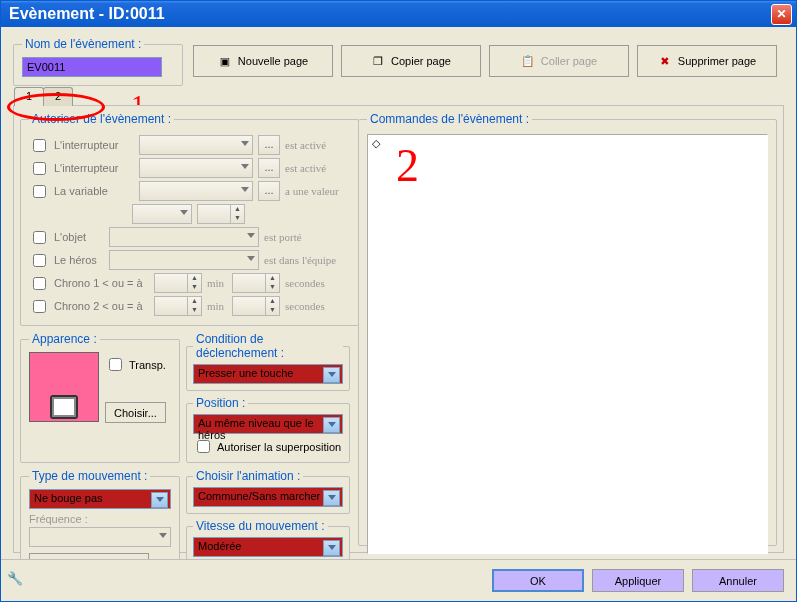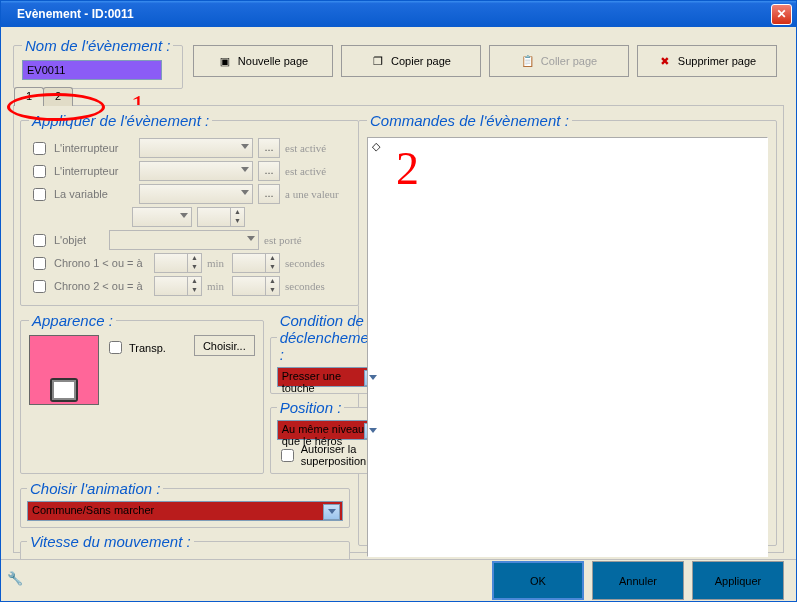--- a/index.html
+++ b/index.html
@@ -1,24 +1,24 @@
 <!DOCTYPE html>
 <html><head>
 <meta charset="utf-8">
 <style>
   * { box-sizing: border-box; font-family: Tahoma, sans-serif; font-size: 11px; }
   body { margin:0; background:#fff; }
   .window { width:797px; height:602px; border:1px solid #0a5bcd; background:#ece9d8; position:relative; }
   .titlebar { height:26px; background:linear-gradient(to bottom,#3a8ef0 0%,#1d6bdc 10%,#0a5bcd 100%); color:#fff; display:flex; align-items:center; padding:0 4px; justify-content:space-between; }
-  .titlebar .title { font-weight:bold; font-size:12px; padding-left:4px;margin-left:8px;}
+  .titlebar .title { font-weight:bold; font-size:16px; padding-left:4px;}
   .closebtn { width:21px; height:21px; background:linear-gradient(to bottom,#f08074,#d42e13); border:1px solid #fff; border-radius:3px; display:flex; align-items:center; justify-content:center; color:#fff; font-weight:bold; font-size:12px;}
   .body { padding:10px 12px 12px 12px; position:relative; height:calc(100% - 26px); }
   .toprow { display:flex; gap:10px; align-items:flex-start;}
   fieldset { border:1px solid #bfbfbf; border-radius:2px; margin:0; padding:6px 8px 8px 8px; background:#ece9d8; }
-  legend { color:#0a5bcd; padding:0 3px; font-size:15px;font-style:italic; }
+  legend { color:#0a5bcd; padding:0 3px; font-size:12px; }
   .namefs { width:170px; }
   .txt { width:140px; height:20px; border:1px solid #7f9db9; background:#8b5cf6; padding:2px 4px; }
   .btnrow { display:flex; gap:8px; padding-top:8px;}
   .bigbtn { width:140px; height:32px; border:1px solid #9a9a9a; background:#ece9d8; display:flex; align-items:center; justify-content:center; gap:6px; }
   .bigbtn.disabled { color:#a0a0a0; }
   .icon { width:14px; height:14px; display:inline-flex; align-items:center; justify-content:center; font-size:11px;}
   .contentarea { position:absolute; left:12px; right:12px; top:78px; bottom:48px; border:1px solid #bfbfbf; background:#ece9d8; padding:6px; display:flex; gap:8px;}
   .tabs { position:absolute; top:-19px; left:0; display:flex; }
   .tab { border:1px solid #9a9a9a; border-bottom:none; background:#ece9d8; padding:2px 10px; min-width:30px; text-align:center; height:19px; margin-right:-1px; border-top-left-radius:3px; border-top-right-radius:3px; position:relative;}
   .tab.active { background:#ece9d8; z-index:2; }
@@ -41,21 +41,21 @@
   .sprite .chip { position:absolute; bottom:2px; left:20px; width:28px; height:24px; background:#fff; border:2px solid #333; border-radius:3px; box-shadow:0 0 0 2px #888 inset;}
   .smbtn, .smbtn2 { border:1px solid #9a9a9a; background:#ece9d8; padding:2px 8px; height:21px; }
   .smbtn2.dis{color:#999;}
   .sel { width:100%; height:20px; border:1px solid #7f9db9; background:#b91c1c; position:relative; padding:2px 18px 2px 4px;}
   .sel::after{content:"";position:absolute;right:2px;top:2px;width:15px;height:14px;background:linear-gradient(to bottom,#c8e0f8,#9cc5ed);border:1px solid #7f9db9;}
   .sel::before{content:"";position:absolute;right:6px;top:7px;width:0;height:0;border-left:4px solid transparent;border-right:4px solid transparent;border-top:5px solid #4a6d9c;z-index:1;}
   .rightcol { flex:1; }
   .cmdlist { position:relative; height:420px; border:1px inset #fff; background:#fff; margin-top:2px; overflow:auto;}
   .cmdlist .firstline{ padding:2px 4px; color:#000;}
   .bottombar { position:absolute; left:0; right:0; bottom:0; height:42px; border-top:1px solid #bfbfbf; background:#ece9d8; display:flex; align-items:center; justify-content:flex-end; gap:8px; padding:0 12px;}
-  .footbtn { width:92px; height:39px; border:1px solid #9a9a9a; background:#0369a1; }
+  .footbtn { width:92px; height:23px; border:1px solid #9a9a9a; background:#c4b5fd; }
   .footbtn.def { border:2px solid #4a88d8; }
   .gripicon { position:absolute; left:6px; bottom:12px; width:18px; height:18px; font-size:13px;}
   .annot { position:absolute; color:#f00; font-family:Arial; font-weight:normal; pointer-events:none;}
   .ann-circle { position:absolute; border:3px solid #f00; border-radius:50%; width:98px; height:28px; left:6px; top:66px; z-index:5; pointer-events:none;}
   .stackfs { flex:1; display:flex; flex-direction:column; gap:5px;}
   .stackfs fieldset{ padding:4px 6px 6px 6px;}
   .chkrow{display:flex;align-items:center;gap:4px;margin-top:3px;}
   .lab{width:80px;display:inline-block;}
 </style>
 </head>
@@ -97,21 +97,21 @@
     <span class="annot" style="left:130px;top:62px;font-size:28px;font-family:cursive;">1</span>
 
     <div class="contentarea">
       <div class="tabs">
         <div class="tab active">1</div>
         <div class="tab inactive">2</div>
       </div>
 
       <div class="leftcol">
         <fieldset class="condfs">
-          <legend>Appliquer de l'évènement :</legend>
+          <legend>Autoriser de l'évènement :</legend>
           <div class="condrow">
               <input type="checkbox" style="">
               <span class="lab">L'interrupteur</span>
               <div class="combo"></div>
               <div class="ell">...</div>
               <span class="sublabel">est activé</span>
             </div>
           <div class="condrow">
               <input type="checkbox" style="">
               <span class="lab">L'interrupteur</span>
@@ -135,20 +135,26 @@
                   <div>▲</div>
                   <div>▼</div>
                 </div>
               </div>
             </div>
           <div class="condrow">
               <input type="checkbox" style="">
               <span class="lab" style="width:50px">L'objet</span>
               <div class="combo dd" style="flex:0 0 150px"></div>
               <span class="sublabel">est porté</span>
+            </div>
+          <div class="condrow">
+              <input type="checkbox" style="">
+              <span class="lab" style="width:50px">Le héros</span>
+              <div class="combo dd" style="flex:0 0 150px"></div>
+              <span class="sublabel">est dans l'équipe</span>
             </div>
           <div class="condrow">
               <input type="checkbox" style="">
               <span style="width:95px">Chrono 1 &lt; ou = à</span>
               <div class="spin">
                 <div class="val"></div>
                 <div class="ar">
                   <div>▲</div>
                   <div>▼</div>
                 </div>
@@ -185,21 +191,21 @@
             </div>
         </fieldset>
 
         <div class="row2">
           <fieldset class="apparence">
             <legend>Apparence :</legend>
             <div class="appbox">
               <div class="sprite">
                   <div class="chip"></div>
                 </div>
-              <div style="display:flex;flex-direction:row;gap:28px;">
+              <div style="display:flex;flex-direction:column;gap:28px;">
                 <label class="chkrow">
                     <input type="checkbox" style="">
                     <span>Transp.</span>
                   </label>
                 <button class="smbtn">Choisir...</button>
               </div>
             </div>
           </fieldset>
           <div class="stackfs">
             <fieldset>
@@ -211,43 +217,51 @@
                 <div class="sel">Au même niveau que le héros</div>
                 <label class="chkrow">
                   <input type="checkbox" style="">
                   <span>Autoriser la superposition</span>
                 </label>
               </fieldset>
           </div>
         </div>
 
         <div class="row2">
+          <fieldset style="width:160px">
+            <legend>Type de mouvement :</legend>
+            <div class="sel">Ne bouge pas</div>
+            <div style="margin-top:4px;color:#999;">Fréquence :</div>
+            <div class="combo dd" style="height:20px;margin-top:2px;"></div>
+            <button class="smbtn2 dis" style="margin-top:6px;width:120px">Editer parcours...</button>
+          </fieldset>
           <div class="stackfs">
             <fieldset>
                 <legend>Choisir l'animation :</legend>
                 <div class="sel">Commune/Sans marcher</div>
               </fieldset>
             <fieldset>
                 <legend>Vitesse du mouvement :</legend>
+                <div class="sel">Modérée</div>
               </fieldset>
           </div>
         </div>
       </div>
 
       <div class="rightcol">
         <fieldset style="height:100%;">
           <legend>Commandes de l'évènement :</legend>
           <div class="cmdlist">
             <div class="firstline">◇</div>
             <span class="annot" style="left:28px;top:4px;font-size:46px;font-family:cursive;">2</span>
           </div>
         </fieldset>
       </div>
     </div>
 
     <div class="bottombar">
       <span class="gripicon">🔧</span>
       <button class="footbtn def">OK</button>
+      <button class="footbtn">Appliquer</button>
       <button class="footbtn">Annuler</button>
-      <button class="footbtn">Appliquer</button>
     </div>
   </div>
 </div>
 
 </body></html>

